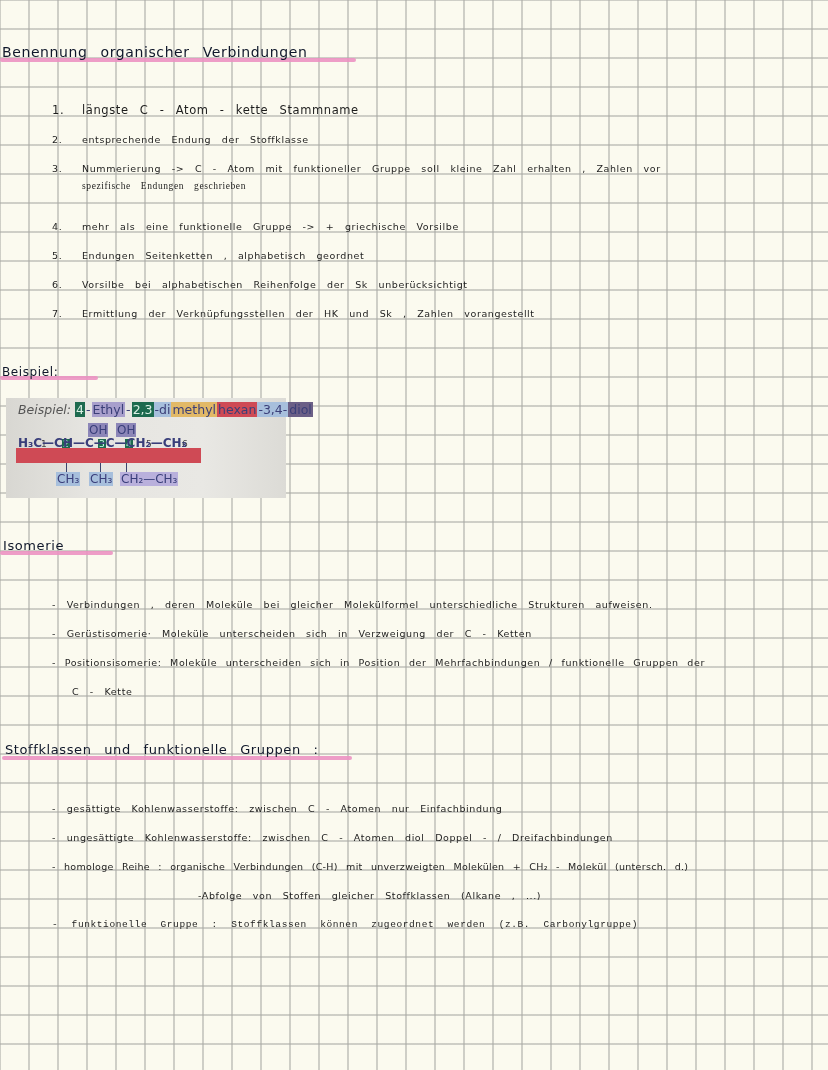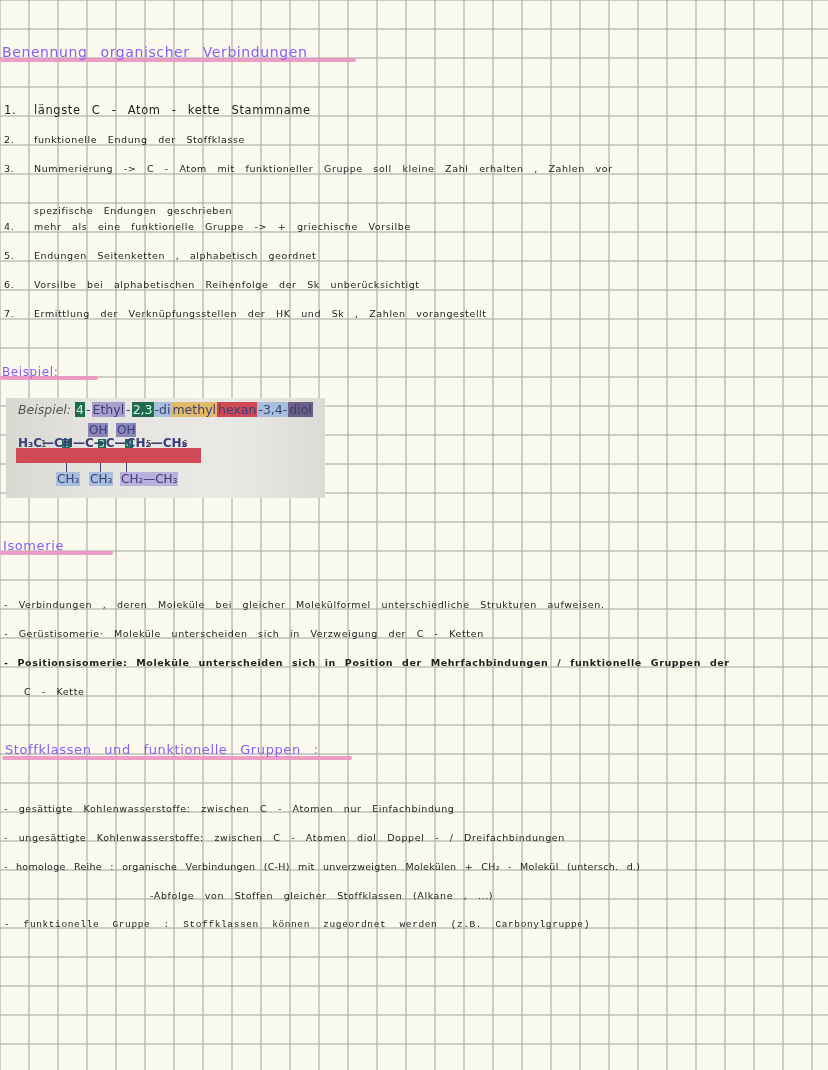--- a/index.html
+++ b/index.html
@@ -7,29 +7,29 @@
     width:828px; height:1070px; overflow:hidden; position:relative;
     background-color:#fbfaef;
     background-image:
       linear-gradient(to right, rgba(170,170,165,0.55) 1.5px, transparent 1.5px),
       linear-gradient(to bottom, rgba(170,170,165,0.55) 1.5px, transparent 1.5px);
     background-size:29px 29px;
     background-position:-1px -1px;
     font-family:"DejaVu Sans", sans-serif;
     color:#1c1c1c;
   }
-  .hand { position:absolute; font-size:11.5px; letter-spacing:0.6px; word-spacing:7px; white-space:nowrap; color:#1d1d1d; }
-  .heading { position:absolute; font-size:14px; letter-spacing:0.6px; word-spacing:8px; white-space:nowrap; color:#8b5cf6; }
+  .hand { position:absolute; font-size:11.5px; letter-spacing:0.6px; word-spacing:7px; white-space:nowrap; color:#1d1d1d;margin-left:48px; }
+  .heading { position:absolute; font-size:14px; letter-spacing:0.6px; word-spacing:8px; white-space:nowrap; color:#0f172a; }
   .hl { position:absolute; height:4px; background:#ec92c2; border-radius:2px; opacity:0.9; }
   .num { display:inline-block; width:30px; word-spacing:0; }
   .small { font-size:9.5px; }
 
   
   .example {
-    position:absolute; left:6px; top:398px; width:319px; height:100px;
+    position:absolute; left:6px; top:398px; width:280px; height:100px;
     background:linear-gradient(to right,#d8d7d2,#e6e5e1 30%,#e9e8e4 70%,#dcdbd6);
     font-family:"DejaVu Sans", sans-serif; color:#3b3f78;
   }
   .ex-title { position:absolute; left:12px; top:4px; font-size:12.5px; white-space:nowrap; }
   .ex-title .lbl { font-style:italic; color:#555; margin-right:4px; }
   .tag { padding:0 1px; }
   .t-green { background:#1d6a4f; color:#d9f0e4; }
   .t-purple { background:#a89fcc; }
   .t-orange { background:#e2b967; }
   .t-red { background:#cf4a55; }
@@ -43,23 +43,23 @@
   .pos.g { background:#1d6a4f; color:#cfe; padding:0 1px; }
   .vbar { position:absolute; width:1px; background:#39436e; }
 </style>
 </head>
 <body>
 
 <div class="hl" style="left:0;top:58px;width:356px;"></div>
 <div class="heading" style="left:2px;top:44px;">Benennung organischer Verbindungen</div>
 
 <div class="hand" style="left:4px;top:103px;"><span class="num">1.</span><span>längste C - Atom - kette Stammname</span></div>
-<div class="hand small" style="left:4px;top:134px;"><span class="num">2.</span><span>funktionelle Endung der Stoffklasse</span></div>
+<div class="hand small" style="left:4px;top:134px;"><span class="num">2.</span><span>entsprechende Endung der Stoffklasse</span></div>
 <div class="hand small" style="left:4px;top:163px;"><span class="num">3.</span><span>Nummerierung -&gt; C - Atom mit funktioneller Gruppe soll kleine Zahl erhalten , Zahlen vor</span></div>
-<div class="hand small" style="left:4px;top:205px;"><span class="num"></span><span>spezifische Endungen geschrieben</span></div>
+<div class="hand small" style="left:4px;top:181px;font-family:Liberation Serif, serif;"><span class="num"></span><span>spezifische Endungen geschrieben</span></div>
 <div class="hand small" style="left:4px;top:221px;"><span class="num">4.</span><span>mehr als eine funktionelle Gruppe -&gt; + griechische Vorsilbe</span></div>
 <div class="hand small" style="left:4px;top:250px;"><span class="num">5.</span><span>Endungen Seitenketten , alphabetisch geordnet</span></div>
 <div class="hand small" style="left:4px;top:279px;"><span class="num">6.</span><span>Vorsilbe bei alphabetischen Reihenfolge der Sk unberücksichtigt</span></div>
 <div class="hand small" style="left:4px;top:308px;"><span class="num">7.</span><span>Ermittlung der Verknüpfungsstellen der HK und Sk , Zahlen vorangestellt</span></div>
 
 <div class="hl" style="left:0;top:376px;width:98px;"></div>
 <div class="heading" style="left:2px;top:365px;font-size:12px;">Beispiel:</div>
 
 <div class="example">
   <div class="ex-title">
@@ -88,21 +88,21 @@
   <div class="box" style="left:50px;top:74px;background:#a7bfdc;">CH₃</div>
   <div class="box" style="left:83px;top:74px;background:#a7bfdc;">CH₃</div>
   <div class="box" style="left:114px;top:74px;background:#b9b0dc;">CH₂—CH₃</div>
 </div>
 
 <div class="hl" style="left:0;top:551px;width:113px;"></div>
 <div class="heading" style="left:3px;top:538px;font-size:13px;">Isomerie</div>
 
 <div class="hand small" style="left:4px;top:599px;text-align:right;">- Verbindungen , deren Moleküle bei gleicher Molekülformel unterschiedliche Strukturen aufweisen.</div>
 <div class="hand small" style="left:4px;top:628px;">- Gerüstisomerie· Moleküle unterscheiden sich in Verzweigung der C - Ketten</div>
-<div class="hand small" style="left:4px;top:657px;word-spacing:5px;font-weight:bold;">- Positionsisomerie: Moleküle unterscheiden sich in Position der Mehrfachbindungen / funktionelle Gruppen der</div>
+<div class="hand small" style="left:4px;top:657px;word-spacing:5px;">- Positionsisomerie: Moleküle unterscheiden sich in Position der Mehrfachbindungen / funktionelle Gruppen der</div>
 <div class="hand small" style="left:24px;top:686px;">C - Kette</div>
 
 <div class="hl" style="left:2px;top:756px;width:350px;"></div>
 <div class="heading" style="left:5px;top:742px;font-size:13px;">Stoffklassen und funktionelle Gruppen :</div>
 
 <div class="hand small" style="left:4px;top:803px;">- gesättigte Kohlenwasserstoffe: zwischen C - Atomen nur Einfachbindung</div>
 <div class="hand small" style="left:4px;top:832px;">- ungesättigte Kohlenwasserstoffe: zwischen C - Atomen diol Doppel - / Dreifachbindungen</div>
 <div class="hand small" style="left:4px;top:861px;word-spacing:5px;letter-spacing:0.3px;">- homologe Reihe : organische Verbindungen (C-H) mit unverzweigten Molekülen + CH₂ - Molekül (untersch. d.)</div>
 <div class="hand small" style="left:150px;top:890px;">-Abfolge von Stoffen gleicher Stoffklassen (Alkane , ...)</div>
 <div class="hand small" style="left:4px;top:919px;font-family:Liberation Mono, monospace;">- funktionelle Gruppe : Stoffklassen können zugeordnet werden (z.B. Carbonylgruppe)</div>

